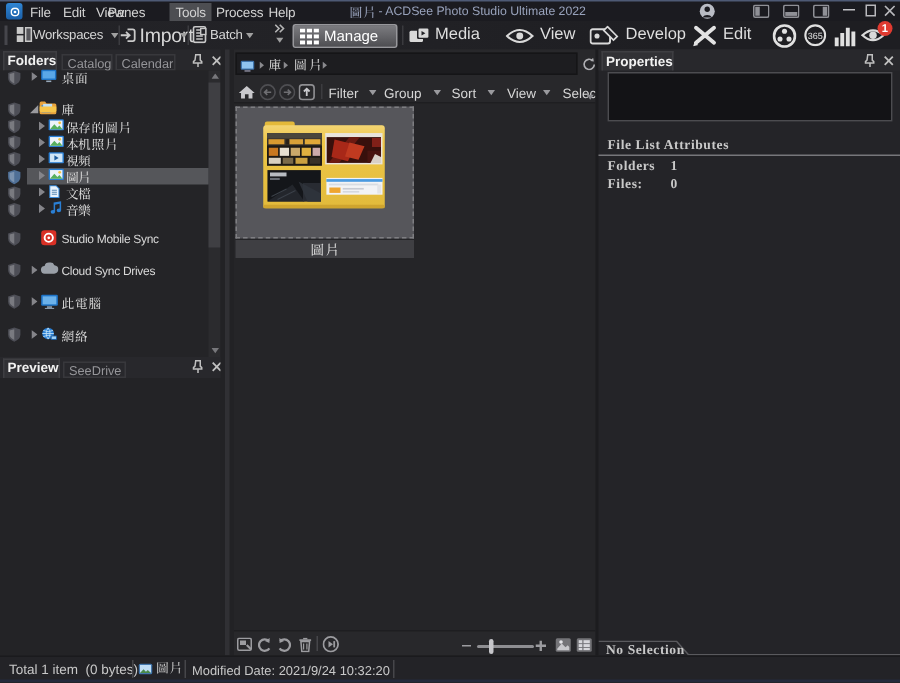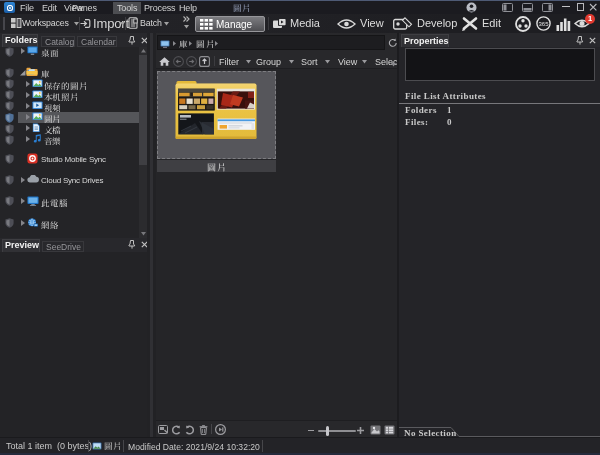--- a/index.html
+++ b/index.html
@@ -89,21 +89,21 @@
 <div class="ab txt" style="left:42px;top:1.5px;height:12px;line-height:12px;">Edit</div>
 <div class="ab txt" style="left:64px;top:1.5px;height:12px;line-height:12px;">View</div>
 <div class="ab txt" style="left:72px;top:1.5px;height:12px;line-height:12px;">Panes</div>
 <div class="ab txt" style="left:117px;top:1.5px;height:12px;line-height:12px;background:#4d4e52;padding:0 4px;margin-left:-4px;">Tools</div>
 <div class="ab txt" style="left:144px;top:1.5px;height:12px;line-height:12px;">Process</div>
 <div class="ab txt" style="left:179px;top:1.5px;height:12px;line-height:12px;">Help</div>
 <div class="ab" style="left:233px;top:2px;height:11px;line-height:11px;color:#98a2bb;font-size:8.2px;white-space:nowrap"><svg class="cj" style="width:8.5px;height:8.5px;fill:#98a2bb;" viewBox="0 0 1000 1000">
       <use href="#c5716"></use>
     </svg><svg class="cj" style="width:8.5px;height:8.5px;fill:#98a2bb;" viewBox="0 0 1000 1000">
       <use href="#c7247"></use>
-    </svg></div>
+    </svg><span style="vertical-align:middle">&nbsp;- ACDSee Photo Studio Ultimate 2022</span></div>
 <svg class="ab" style="left:466px;top:2px" width="11" height="11" viewBox="0 0 11 11">
     <circle cx="5.5" cy="5.5" r="5" fill="#b9bcc4"></circle>
     <circle cx="5.5" cy="4.2" r="1.8" fill="#1b1b20"></circle>
     <path d="M2.2,9.6 A4.2,4.2 0 0 1 8.8,9.6 Z" fill="#1b1b20"></path>
   </svg>
 <svg class="ab" style="left:502px;top:2.5px" width="11" height="9" viewBox="0 0 11 9">
     <rect x="0.5" y="0.5" width="10" height="8" rx="1" fill="none" stroke="#8f9096"></rect>
     <rect x="1.5" y="1.5" width="3" height="6" fill="#8f9096"></rect>
   </svg>
 <svg class="ab" style="left:522px;top:2.5px" width="11" height="9" viewBox="0 0 11 9">

